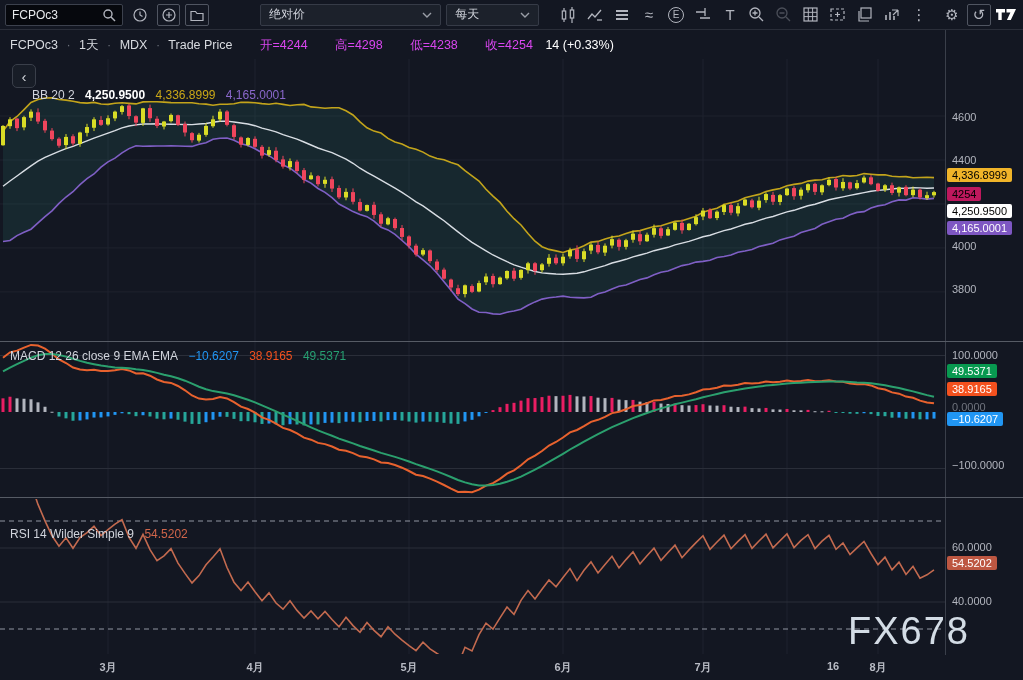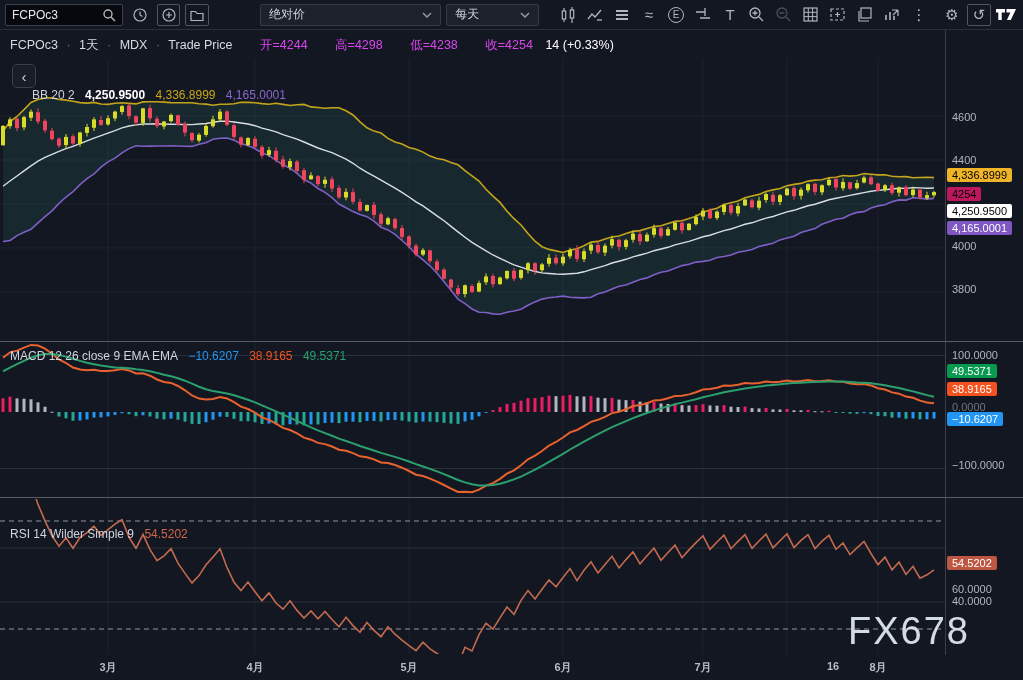--- a/index.html
+++ b/index.html
@@ -704,21 +704,21 @@
   <span class="badge" style="top:138px;background:#f0b429;color:#000;">4,336.8999</span>
   <span class="badge" style="top:157px;background:#be185d;color:#000;">4254</span>
   <span class="badge" style="top:174px;background:#ffffff;color:#000;">4,250.9500</span>
   <span class="badge" style="top:191px;background:#7e57c2;color:#fff;">4,165.0001</span>
   <span class="axlabel" style="top:319px;">100.0000</span>
   <span class="axlabel dim" style="top:371px;">0.0000</span>
   <span class="badge" style="top:334px;background:#089950;color:#fff;">49.5371</span>
   <span class="badge" style="top:352px;background:#f4511e;color:#fff;">38.9165</span>
   <span class="badge" style="top:382px;background:#2196f3;color:#fff;">−10.6207</span>
   <span class="axlabel" style="top:429px;">−100.0000</span>
-  <span class="axlabel" style="top:511px;margin-top:42px;">60.0000</span>
+  <span class="axlabel" style="top:511px;">60.0000</span>
   <span class="badge" style="top:526px;background:#bd5742;color:#fff;">54.5202</span>
   <span class="axlabel" style="top:565px;">40.0000</span>
 </div>
 
 <div class="hdiv" style="top:341px;"></div>
 <div class="hdiv" style="top:497px;"></div>
 <div class="hdiv" style="top:655px;background:#565b65;"></div>
 
 <div id="taxis">
   <div id="time-labels">

